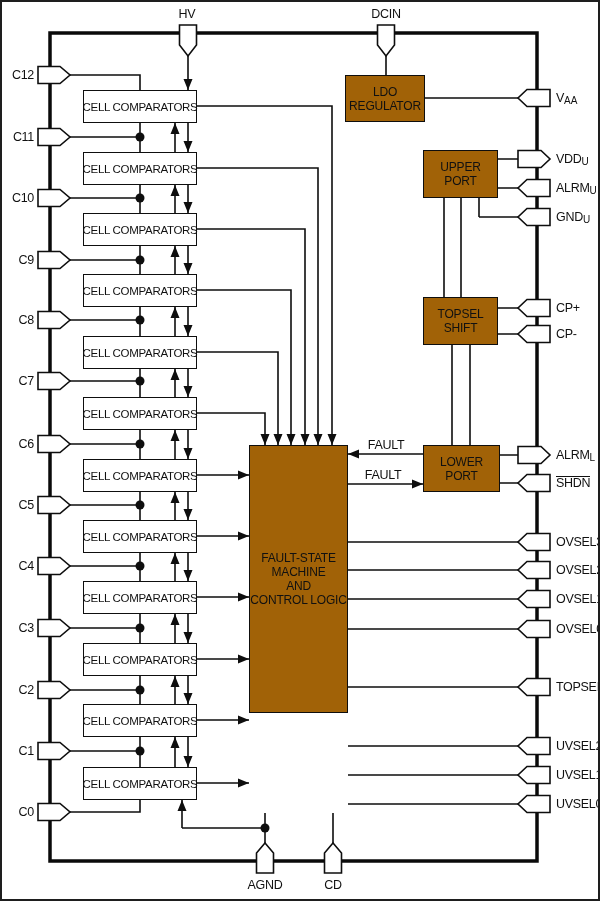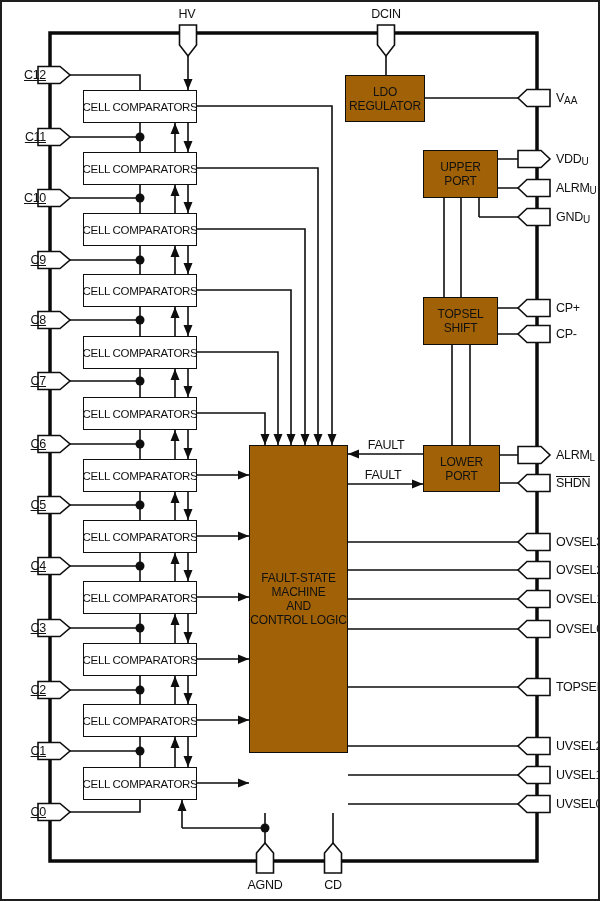--- a/index.html
+++ b/index.html
@@ -8,21 +8,21 @@
   .frame{position:absolute;inset:0;border:2px solid #1e1e1e;pointer-events:none;z-index:50;}
   svg.wiring{position:absolute;left:0;top:0;z-index:1;}
   .blk{position:absolute;box-sizing:border-box;background:#a16207;border:1.6px solid #0e0e0e;
        display:flex;flex-direction:column;align-items:center;justify-content:center;
        text-align:center;z-index:5;font-size:12px;letter-spacing:-0.2px;line-height:14px;}
   .box{position:absolute;box-sizing:border-box;left:83px;width:114px;height:33px;background:#fff;
        border:1.6px solid #0e0e0e;display:flex;align-items:center;justify-content:center;
        z-index:5;font-size:11.5px;letter-spacing:-0.3px;white-space:nowrap;}
   .bl{display:block;}
   .lbl{position:absolute;z-index:10;font-size:12.5px;letter-spacing:-0.3px;height:16px;line-height:16px;white-space:nowrap;}
-  .lp{left:16px;width:30px;text-align:right;text-decoration:underline;}
+  .lp{left:4px;width:30px;text-align:right;}
   .rp{left:556px;text-align:left;}
   .cl{text-align:center;width:60px;}
   sub{font-size:10px;letter-spacing:0;vertical-align:-2px;}
   .overline{display:inline-block;border-top:1.4px solid #111;line-height:1.05;}
   .brand{position:absolute;left:398px;top:817px;width:82px;text-align:center;z-index:10;}
   .partnum{font-style:italic;font-size:11.5px;letter-spacing:0;margin-top:2px;}
   .vh{position:absolute;width:1px;height:1px;overflow:hidden;clip:rect(0 0 0 0);white-space:nowrap;}
 </style>
 </head>
 <body>
@@ -173,21 +173,21 @@
     <span class="bl">PORT</span>
   </div>
   <div class="blk" style="left:423px;top:297px;width:75px;height:48px">
     <span class="bl">TOPSEL</span>
     <span class="bl">SHIFT</span>
   </div>
   <div class="blk" style="left:423px;top:445px;width:77px;height:47px">
     <span class="bl">LOWER</span>
     <span class="bl">PORT</span>
   </div>
-  <div class="blk" style="left:249px;top:445px;width:99px;height:308px">
+  <div class="blk" style="left:249px;top:445px;width:99px;height:268px">
     <span class="bl">FAULT-STATE</span>
     <span class="bl">MACHINE</span>
     <span class="bl">AND</span>
     <span class="bl">CONTROL LOGIC</span>
   </div>
 
   <div class="lbl cl" style="left:157px;top:6px">HV</div>
   <div class="lbl cl" style="left:356px;top:6px">DCIN</div>
 
   <div class="lbl lp" style="top:67px">C12</div>

